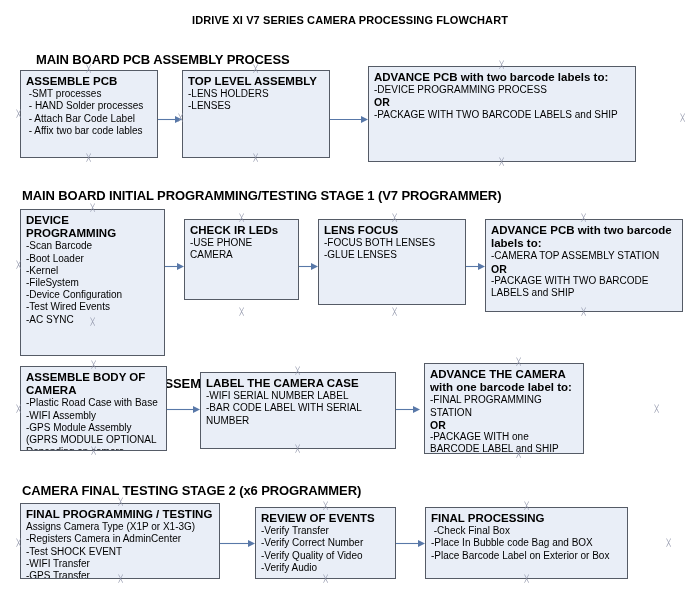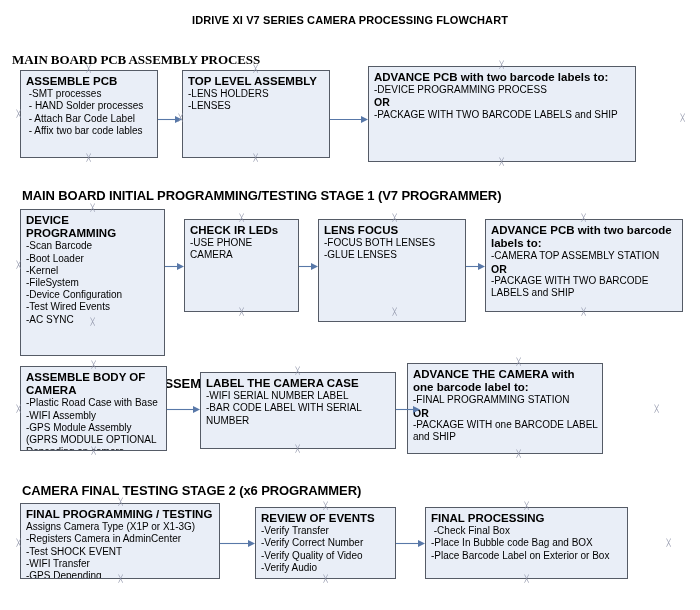--- a/index.html
+++ b/index.html
@@ -78,21 +78,21 @@
     text-align: center;
     pointer-events: none;
   }
 </style>
 </head>
 <body>
 
 <div id="canvas">
   <div class="chart-title">IDRIVE XI V7 SERIES CAMERA PROCESSING FLOWCHART</div>
   <div id="sections-root">
-      <div class="section-head" style="left: 12px; top: 52px; font-family: Liberation Serif, serif;">MAIN BOARD PCB ASSEMBLY PROCESS</div>
+      <div class="section-head" style="left: 36px; top: 52px;">MAIN BOARD PCB ASSEMBLY PROCESS</div>
       <div class="section-head" style="left: 22px; top: 188px;">MAIN BOARD INITIAL PROGRAMMING/TESTING STAGE 1 (V7 PROGRAMMER)</div>
       <div class="section-head" style="left: 22px; top: 347px; margin-top: 29px;">CAMERA TOP LEVEL ASSEMBLY</div>
       <div class="section-head" style="left: 22px; top: 483px;">CAMERA FINAL TESTING STAGE 2 (x6 PROGRAMMER)</div>
       <div class="node" style="left: 20px; top: 70px; width: 138px; height: 88px;">
         <div class="n-title">ASSEMBLE PCB</div>
         <div class="n-line"> -SMT processes</div>
         <div class="n-line"> - HAND Solder processes</div>
         <div class="n-line"> - Attach Bar Code Label</div>
         <div class="n-line"> - Affix two bar code lables</div>
       </div>
@@ -110,25 +110,25 @@
       <div class="node" style="left: 20px; top: 209px; width: 145px; height: 147px;">
         <div class="n-title">DEVICE PROGRAMMING</div>
         <div class="n-line">-Scan Barcode</div>
         <div class="n-line">-Boot Loader</div>
         <div class="n-line">-Kernel</div>
         <div class="n-line">-FileSystem</div>
         <div class="n-line">-Device Configuration</div>
         <div class="n-line">-Test Wired Events</div>
         <div class="n-line">-AC SYNC</div>
       </div>
-      <div class="node" style="left: 184px; top: 219px; width: 115px; height: 93px;">
+      <div class="node" style="left: 184px; top: 219px; width: 115px; height: 81px;">
         <div class="n-title">CHECK IR LEDs</div>
         <div class="n-line">-USE PHONE CAMERA</div>
       </div>
-      <div class="node" style="left: 318px; top: 219px; width: 148px; height: 103px;">
+      <div class="node" style="left: 318px; top: 219px; width: 148px; height: 86px;">
         <div class="n-title">LENS FOCUS</div>
         <div class="n-line">-FOCUS BOTH LENSES</div>
         <div class="n-line">-GLUE LENSES</div>
       </div>
       <div class="node" style="left: 485px; top: 219px; width: 198px; height: 93px;">
         <div class="n-title">ADVANCE PCB with two barcode labels to:</div>
         <div class="n-line">-CAMERA TOP ASSEMBLY STATION</div>
         <div class="n-line bold">OR</div>
         <div class="n-line">-PACKAGE WITH TWO BARCODE LABELS and SHIP</div>
       </div>
@@ -138,33 +138,33 @@
         <div class="n-line">-WIFI Assembly</div>
         <div class="n-line">-GPS Module Assembly</div>
         <div class="n-line">(GPRS MODULE OPTIONAL</div>
         <div class="n-line">Depending on camera version)</div>
       </div>
       <div class="node" style="left: 200px; top: 372px; width: 196px; height: 77px;">
         <div class="n-title">LABEL THE CAMERA CASE</div>
         <div class="n-line">-WIFI SERIAL NUMBER LABEL</div>
         <div class="n-line">-BAR CODE LABEL WITH SERIAL NUMBER</div>
       </div>
-      <div class="node" style="left: 407px; top: 363px; width: 196px; height: 91px;">
+      <div class="node" style="left: 424px; top: 363px; width: 160px; height: 91px;">
         <div class="n-title">ADVANCE THE CAMERA with one barcode label to:</div>
         <div class="n-line">-FINAL PROGRAMMING STATION</div>
         <div class="n-line bold">OR</div>
         <div class="n-line">-PACKAGE WITH one BARCODE LABEL and SHIP</div>
       </div>
       <div class="node" style="left: 20px; top: 503px; width: 200px; height: 76px;">
         <div class="n-title">FINAL PROGRAMMING / TESTING</div>
         <div class="n-line">Assigns Camera Type (X1P or X1-3G)</div>
         <div class="n-line">-Registers Camera in AdminCenter</div>
         <div class="n-line">-Test SHOCK EVENT</div>
         <div class="n-line">-WIFI Transfer</div>
-        <div class="n-line">-GPS Depending</div>
+        <div class="n-line">-GPS Transfer</div>
       </div>
       <div class="node" style="left: 255px; top: 507px; width: 141px; height: 72px;">
         <div class="n-title">REVIEW OF EVENTS</div>
         <div class="n-line">-Verify Transfer</div>
         <div class="n-line">-Verify Correct Number</div>
         <div class="n-line">-Verify Quality of Video</div>
         <div class="n-line">-Verify Audio</div>
       </div>
       <div class="node" style="left: 425px; top: 507px; width: 203px; height: 72px;">
         <div class="n-title">FINAL PROCESSING</div>

